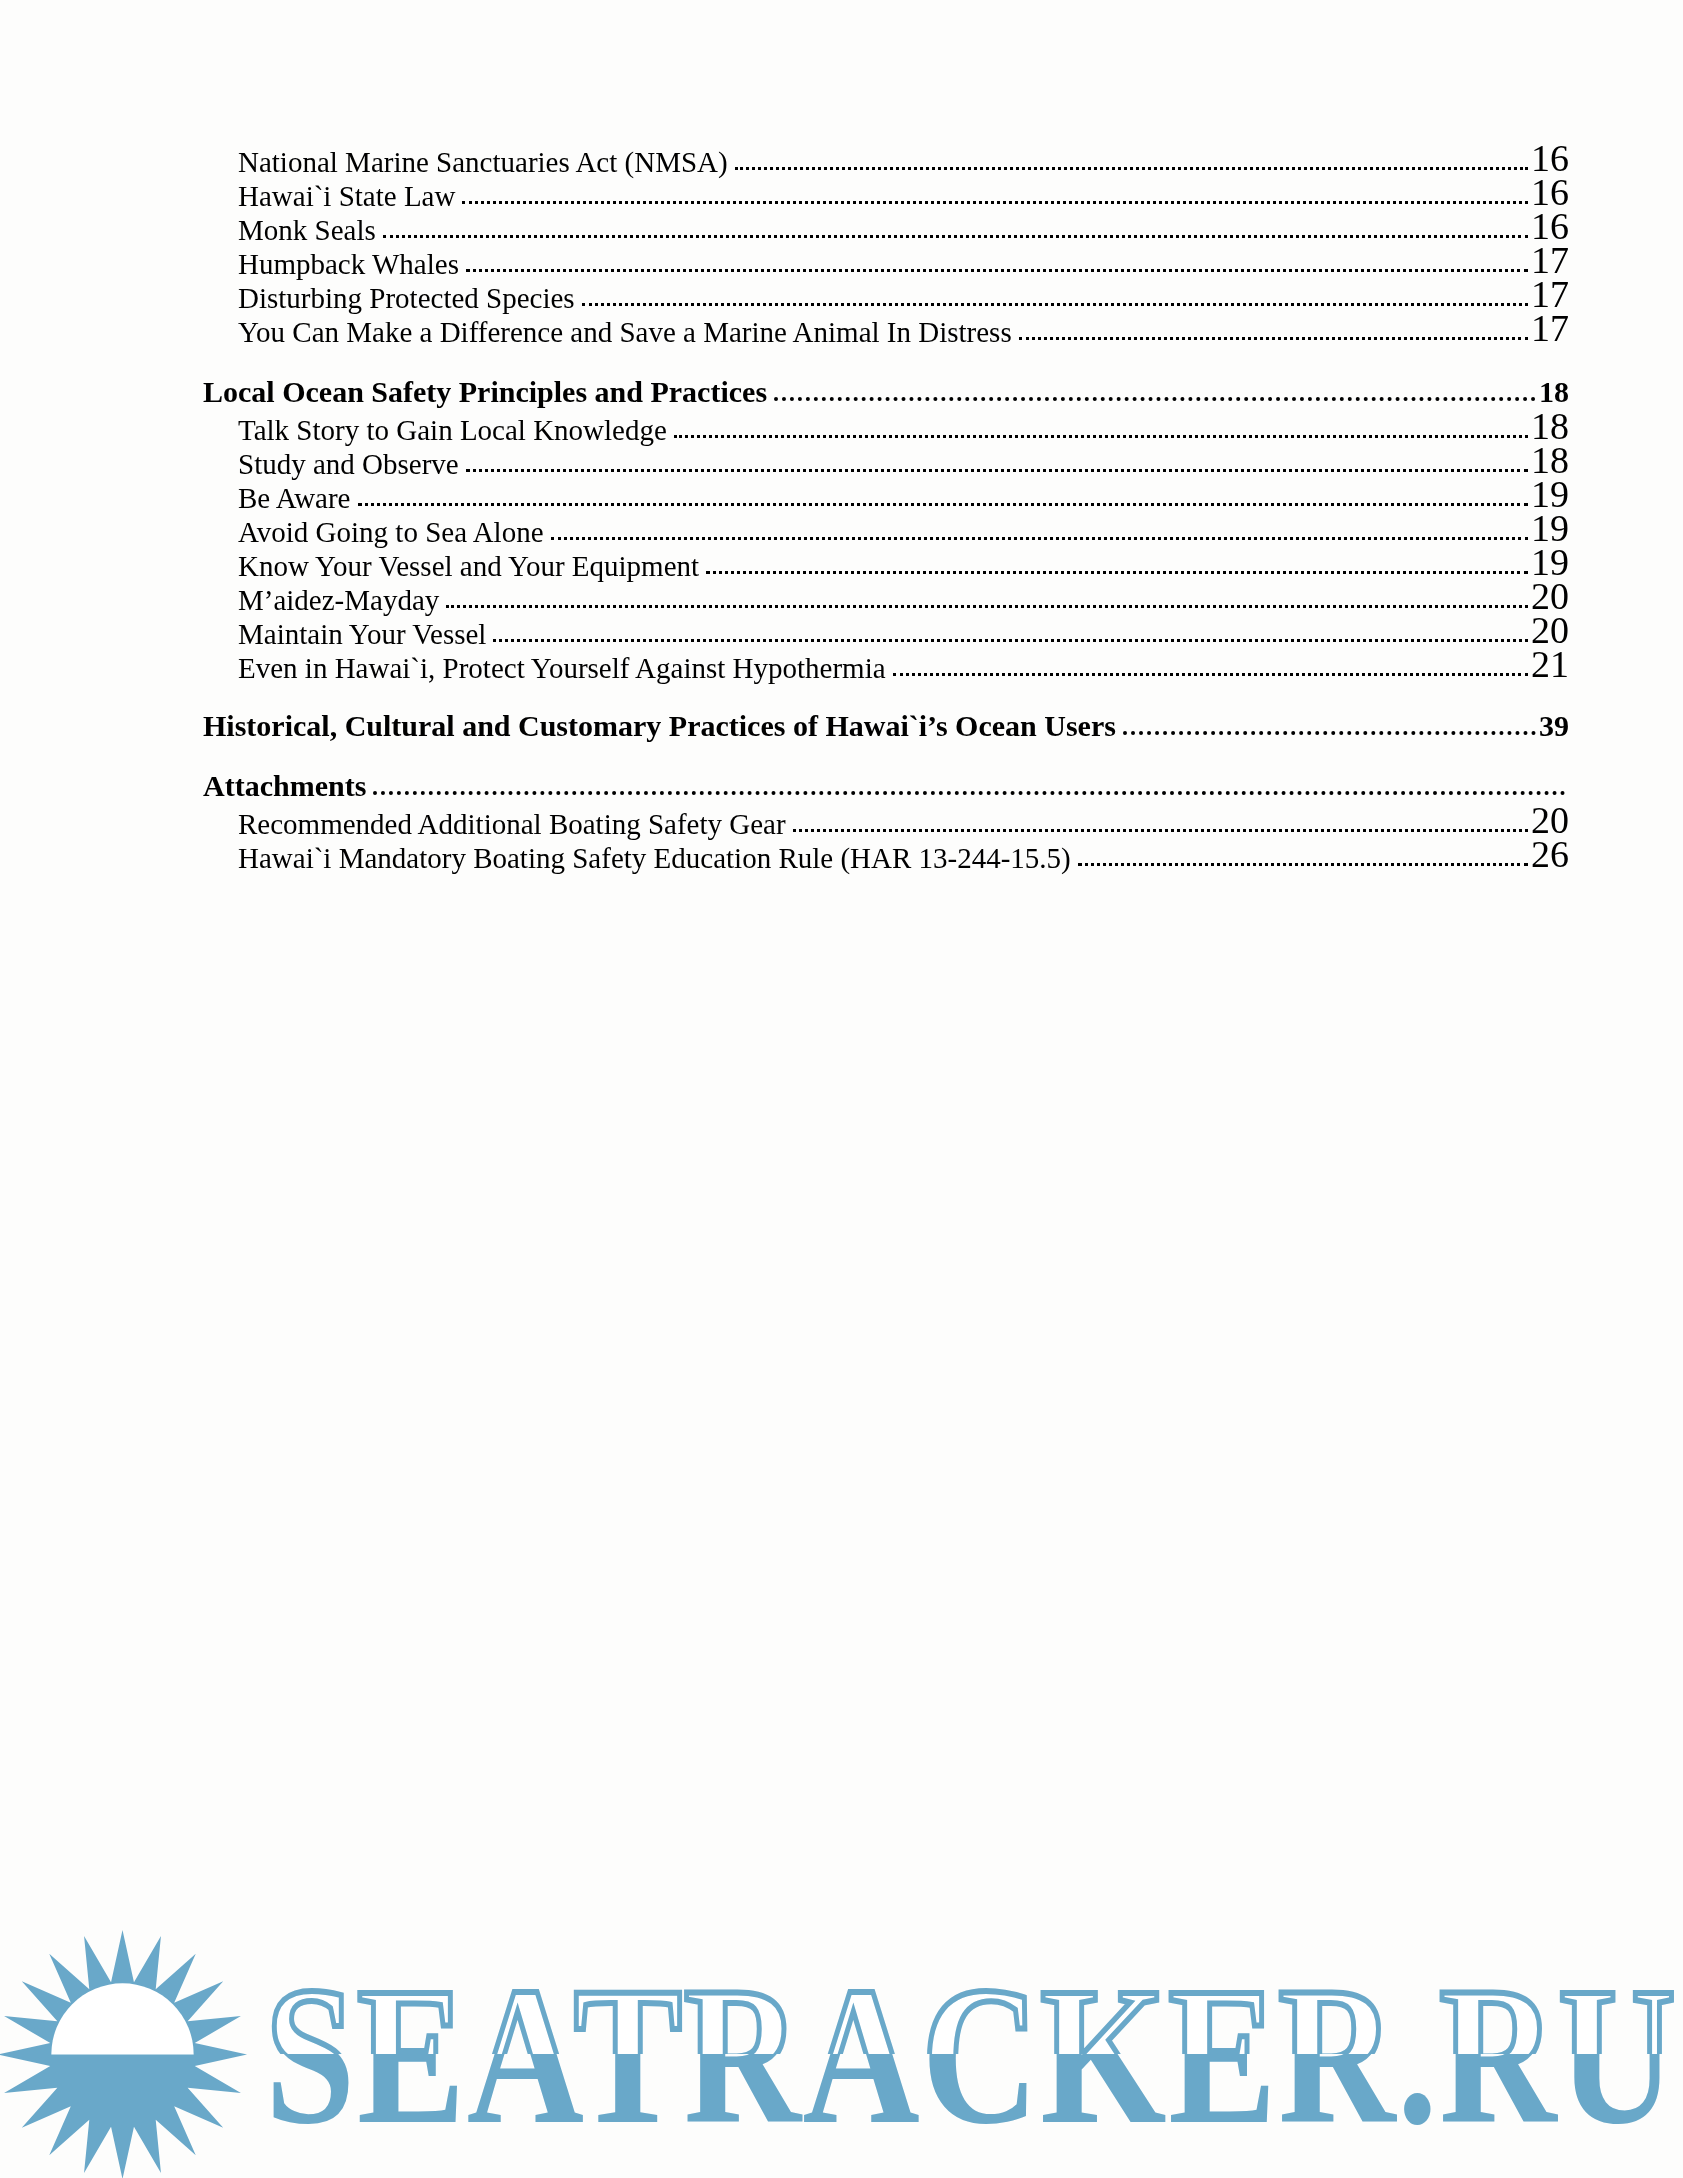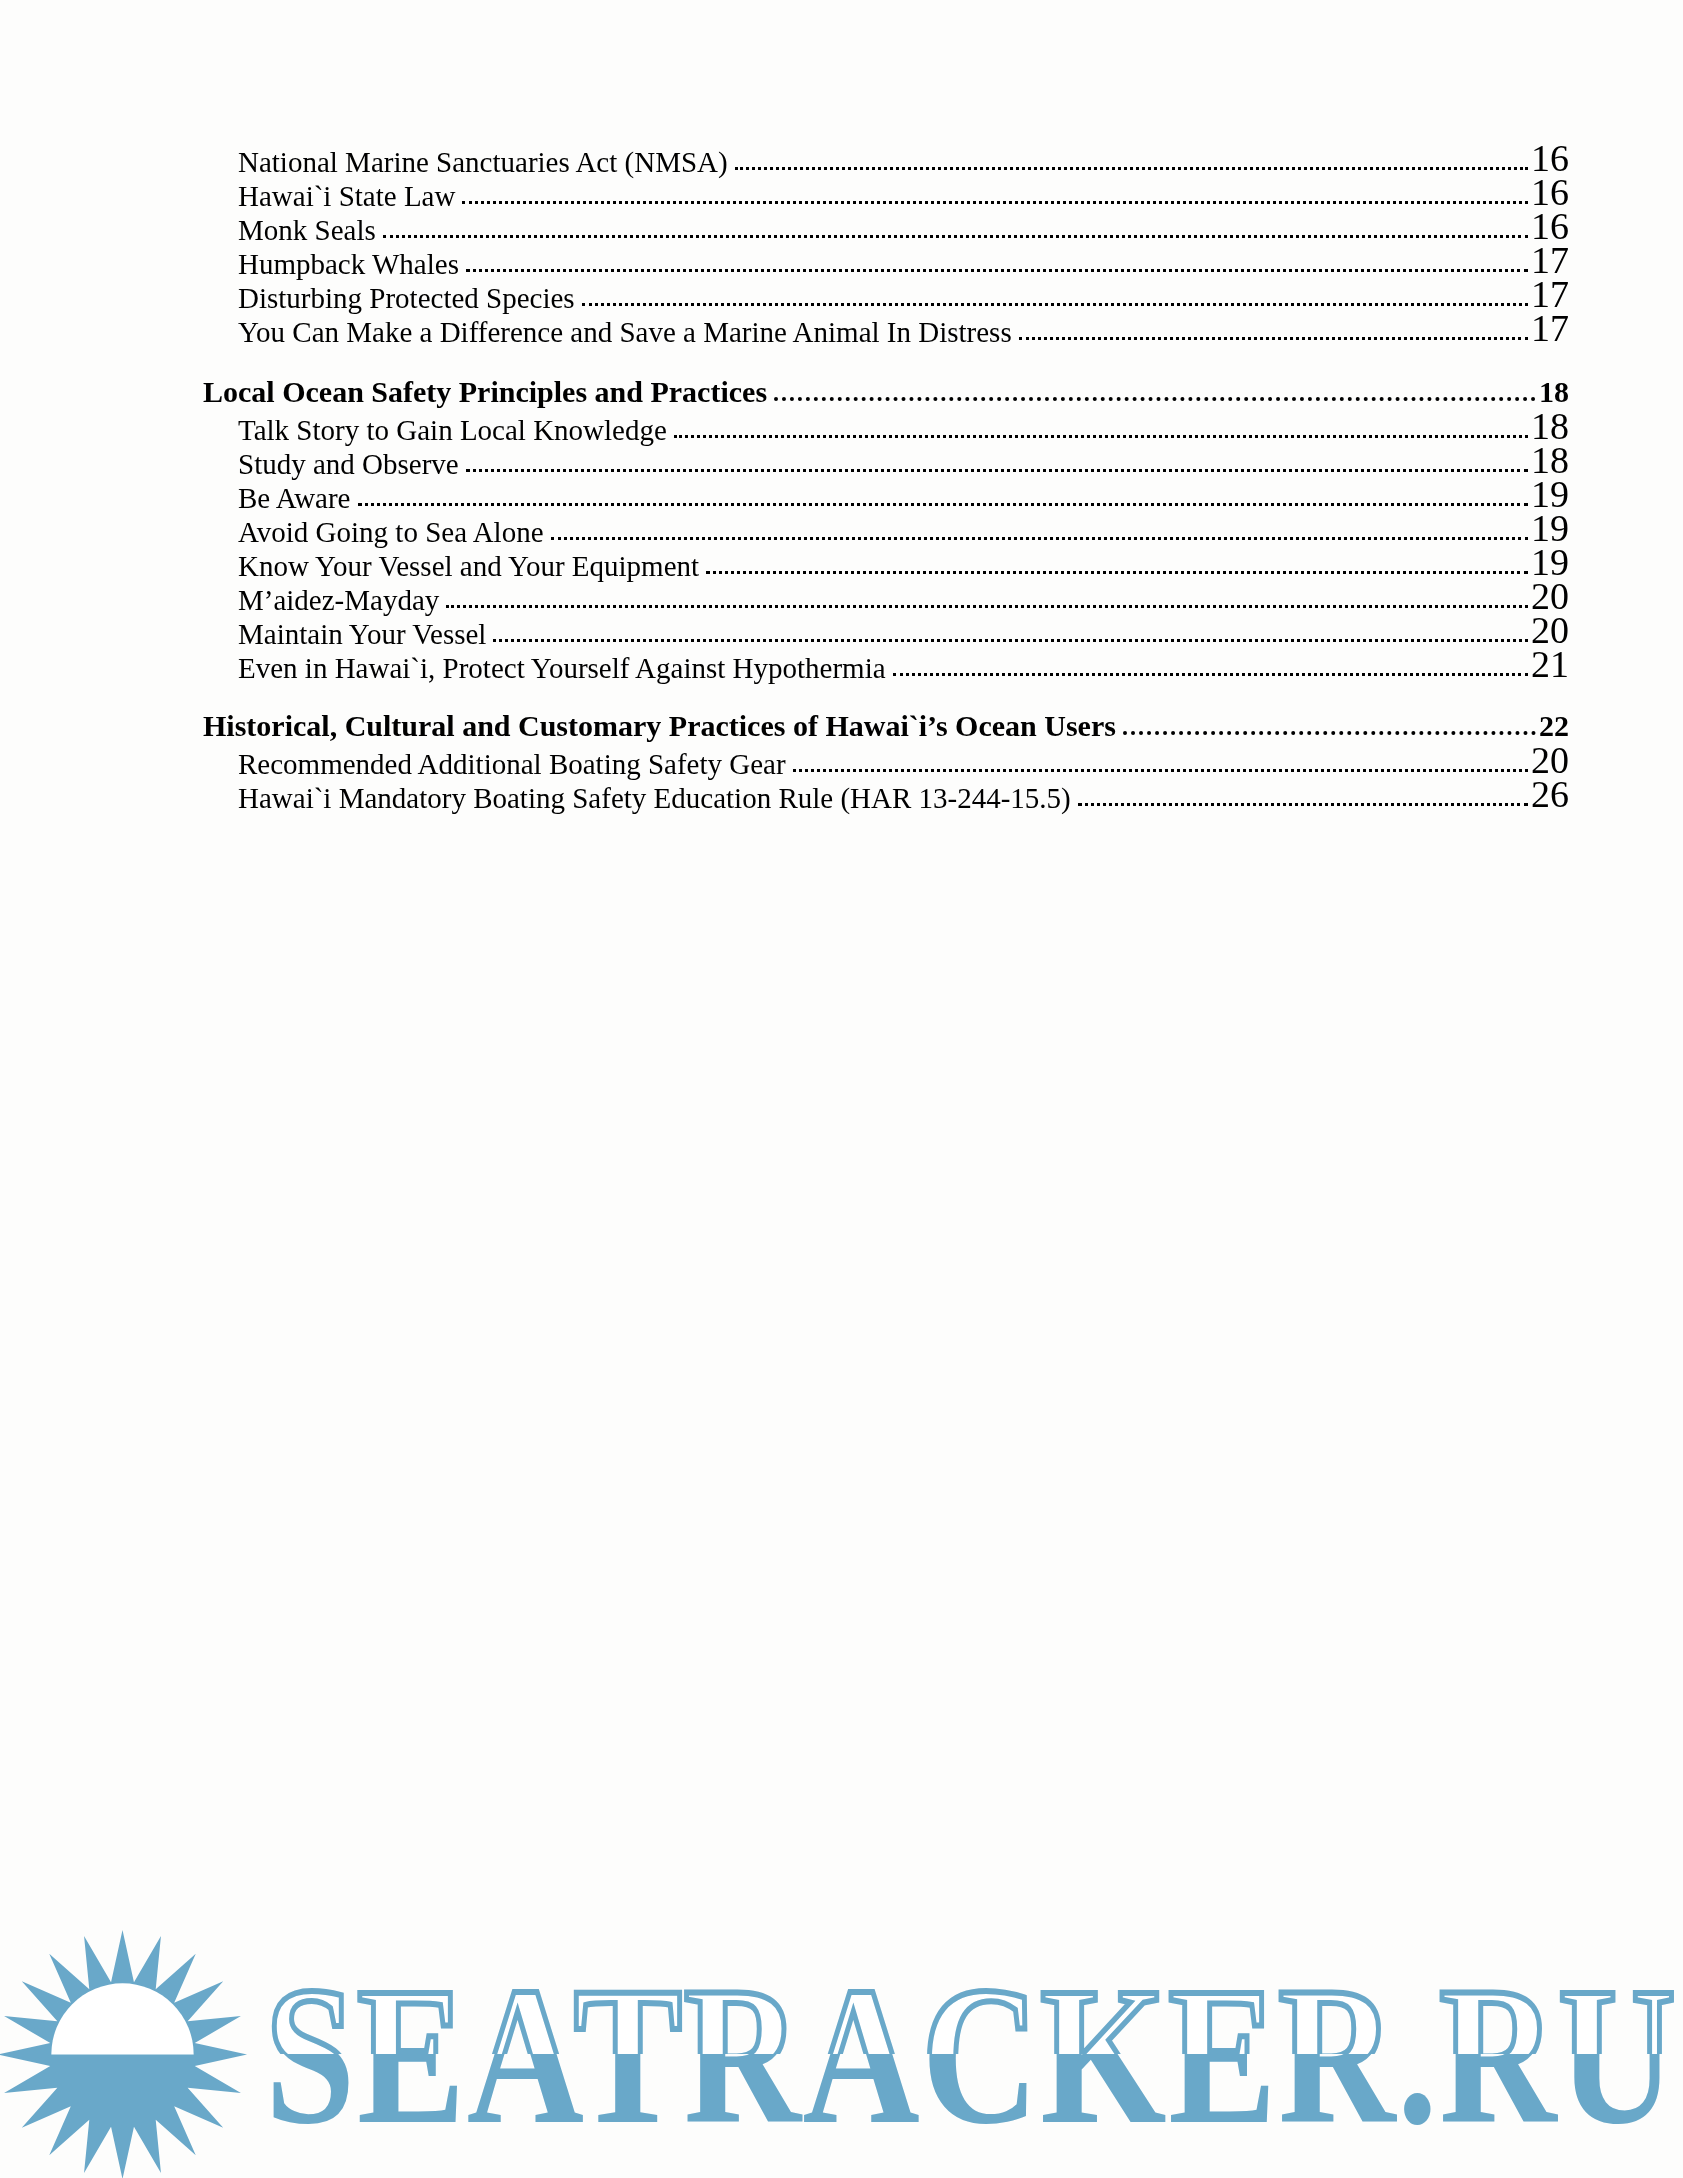--- a/index.html
+++ b/index.html
@@ -144,23 +144,28 @@
     </div>
     <div class="row">
       <span class="label">Even in Hawai`i, Protect Yourself Against Hypothermia</span>
       <span class="lead"></span>
       <span class="pno">21</span>
     </div>
 
     <div class="row h1 gap-md">
       <span class="label">Historical, Cultural and Customary Practices of Hawai`i’s Ocean Users</span>
       <span class="lead"></span>
-      <span class="pno">22</span>
+      <span class="pno">39</span>
     </div>
 
+    <div class="row h1 gap-lg">
+      <span class="label">Attachments</span>
+      <span class="lead"></span>
+      <span class="pno"></span>
+    </div>
     <div class="row after-head">
       <span class="label">Recommended Additional Boating Safety Gear</span>
       <span class="lead"></span>
       <span class="pno">20</span>
     </div>
     <div class="row">
       <span class="label">Hawai`i Mandatory Boating Safety Education Rule (HAR 13-244-15.5)</span>
       <span class="lead"></span>
       <span class="pno">26</span>
     </div>

